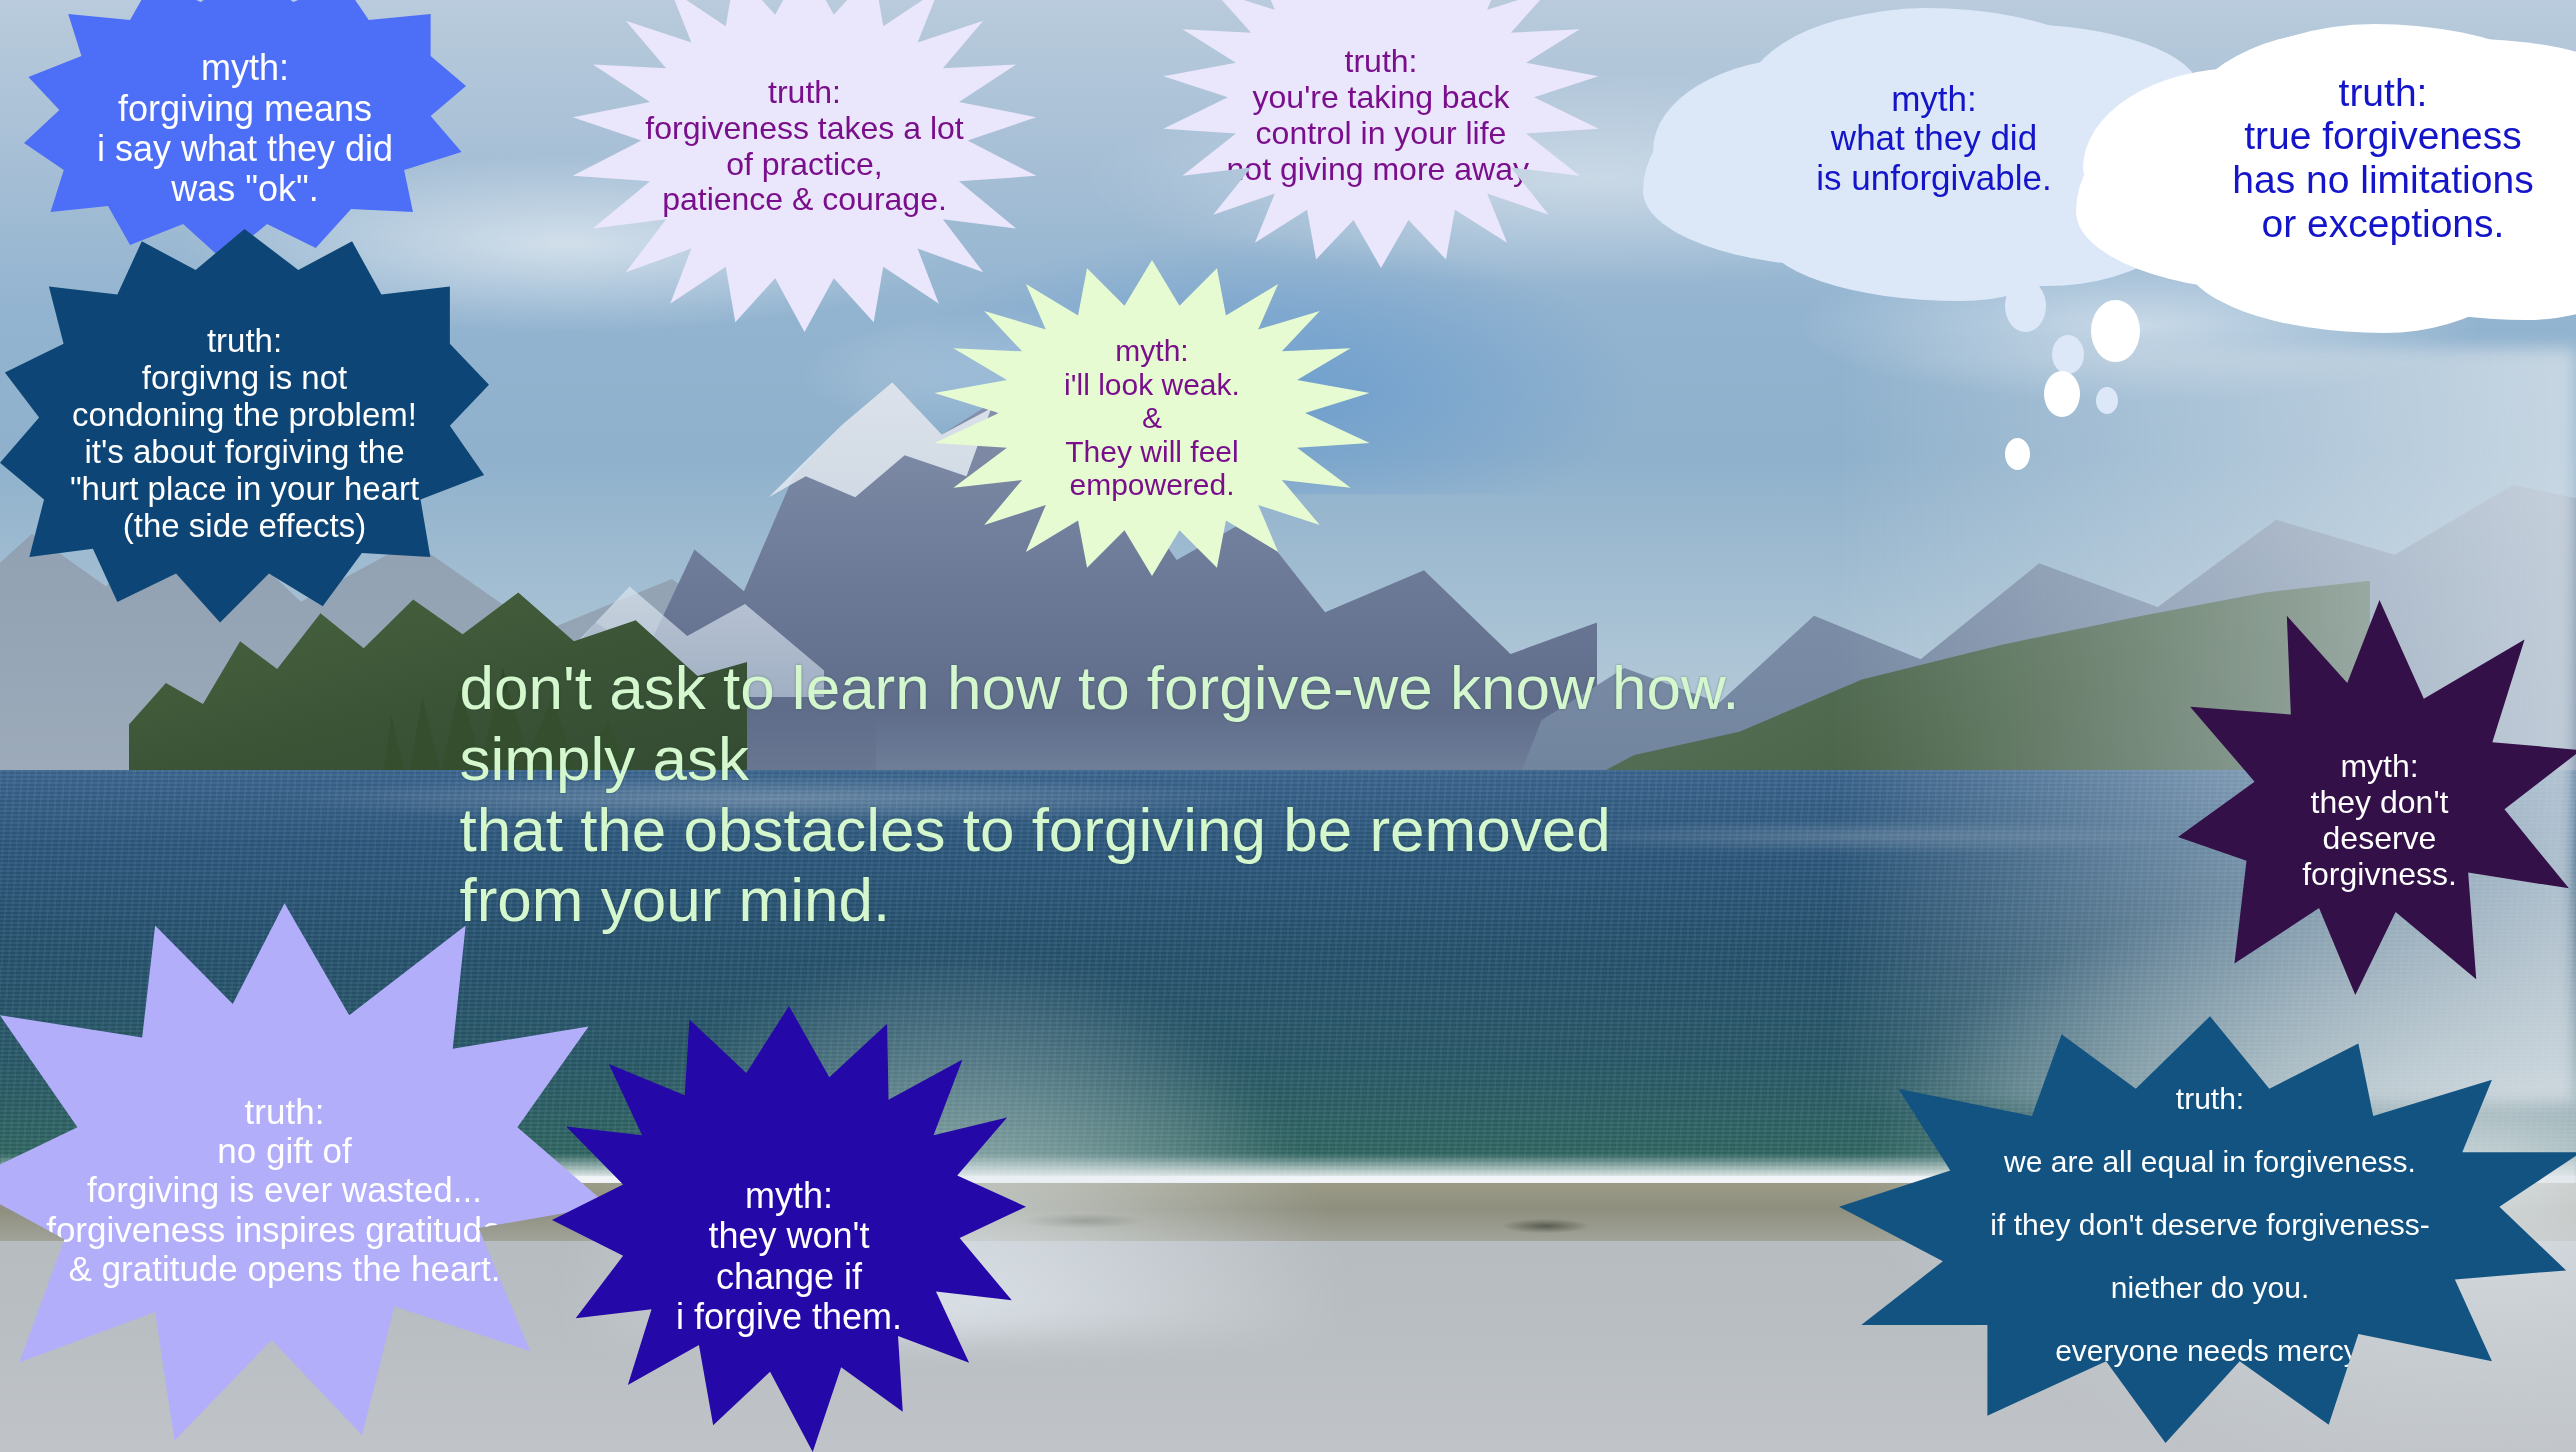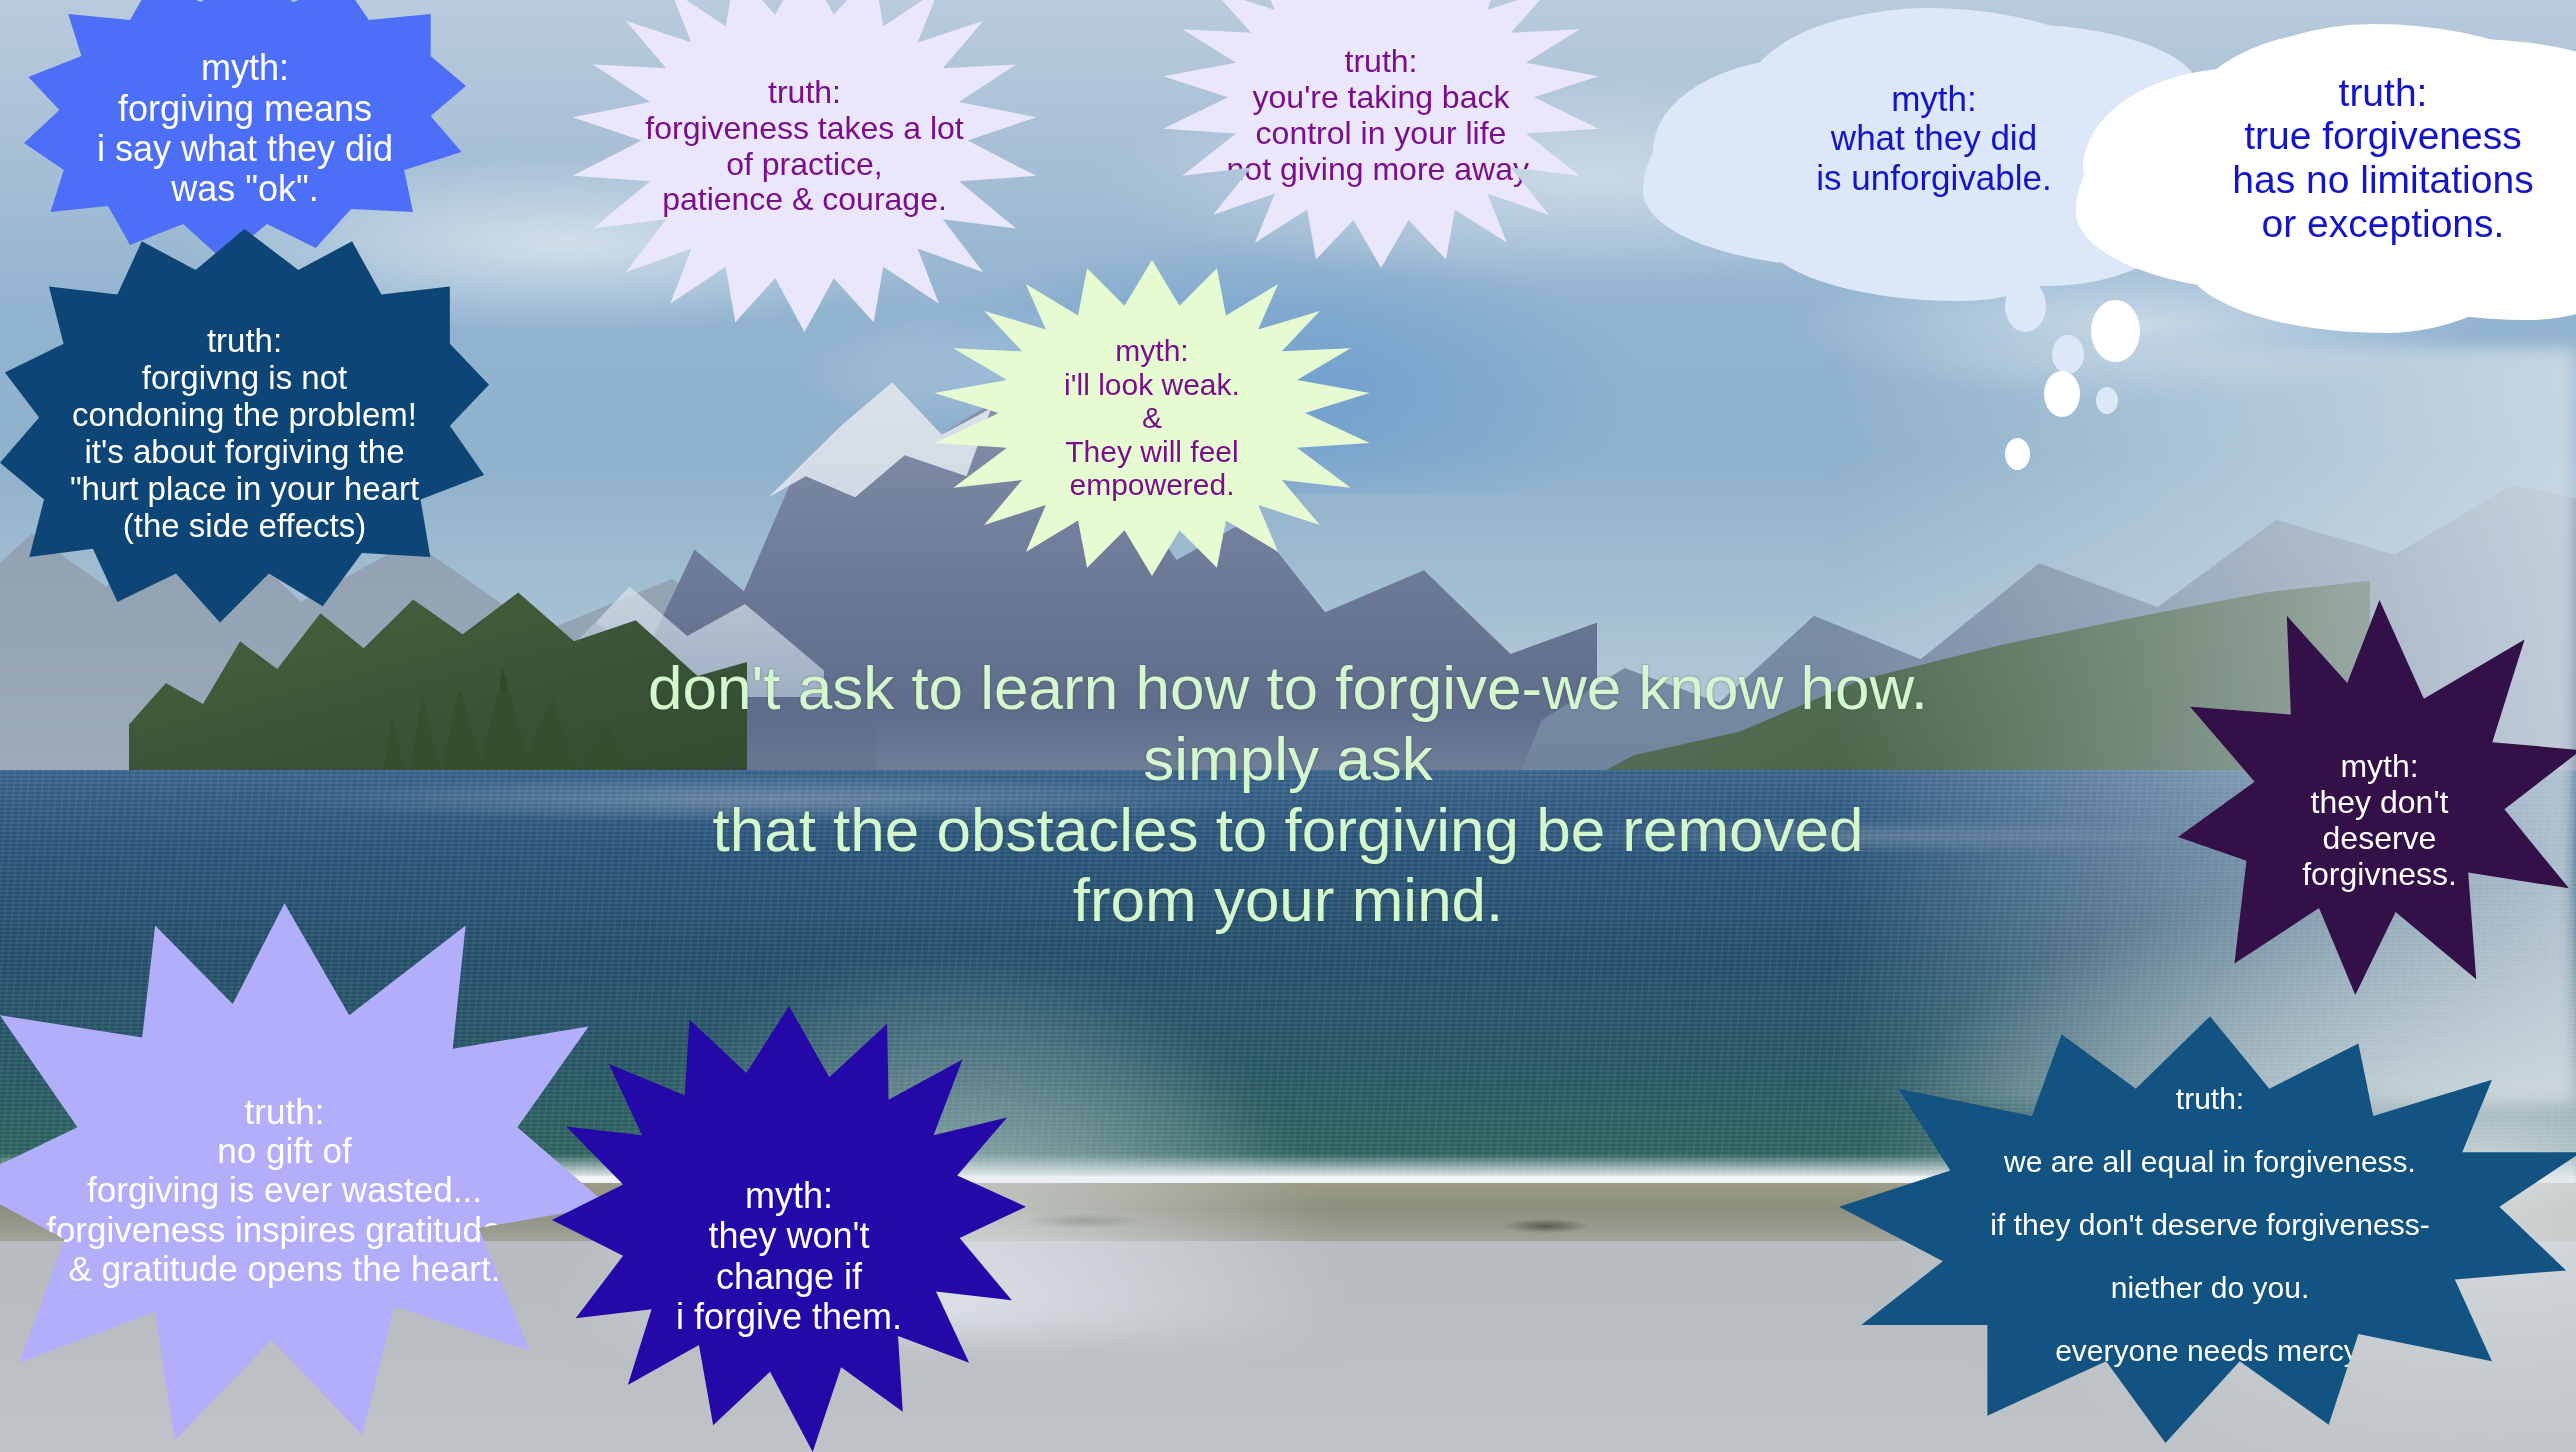--- a/index.html
+++ b/index.html
@@ -162,21 +162,21 @@
   }
   .shape-cloudbubble{
     border-radius:48% 52% 46% 54% / 58% 42% 58% 42%;
   }
 
   .bubble-dot{position:absolute;border-radius:50%;}
 
   
   #main-quote{
     position:absolute;left:50%;top:45%;transform:translateX(-50%);
-    width:1657px;text-align:center;
+    width:1657px;
     color:#d4f7cd;
     font-size:62px;line-height:1.14;white-space:pre-line;
     text-shadow:0 0 2.4px rgba(30,60,60,.45);
   }
 </style>
 </head>
 <body>
 
 <div id="stage">
 

